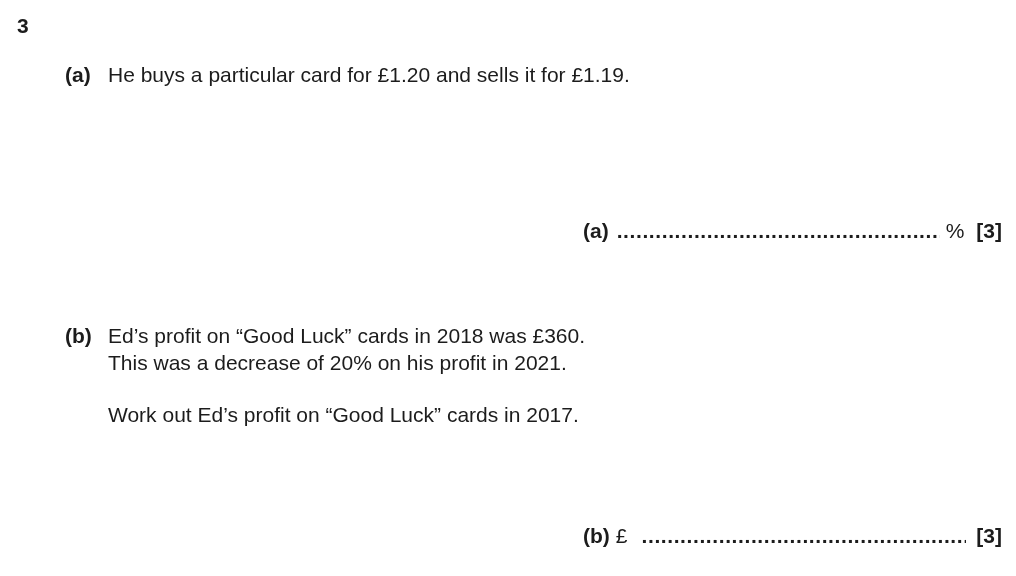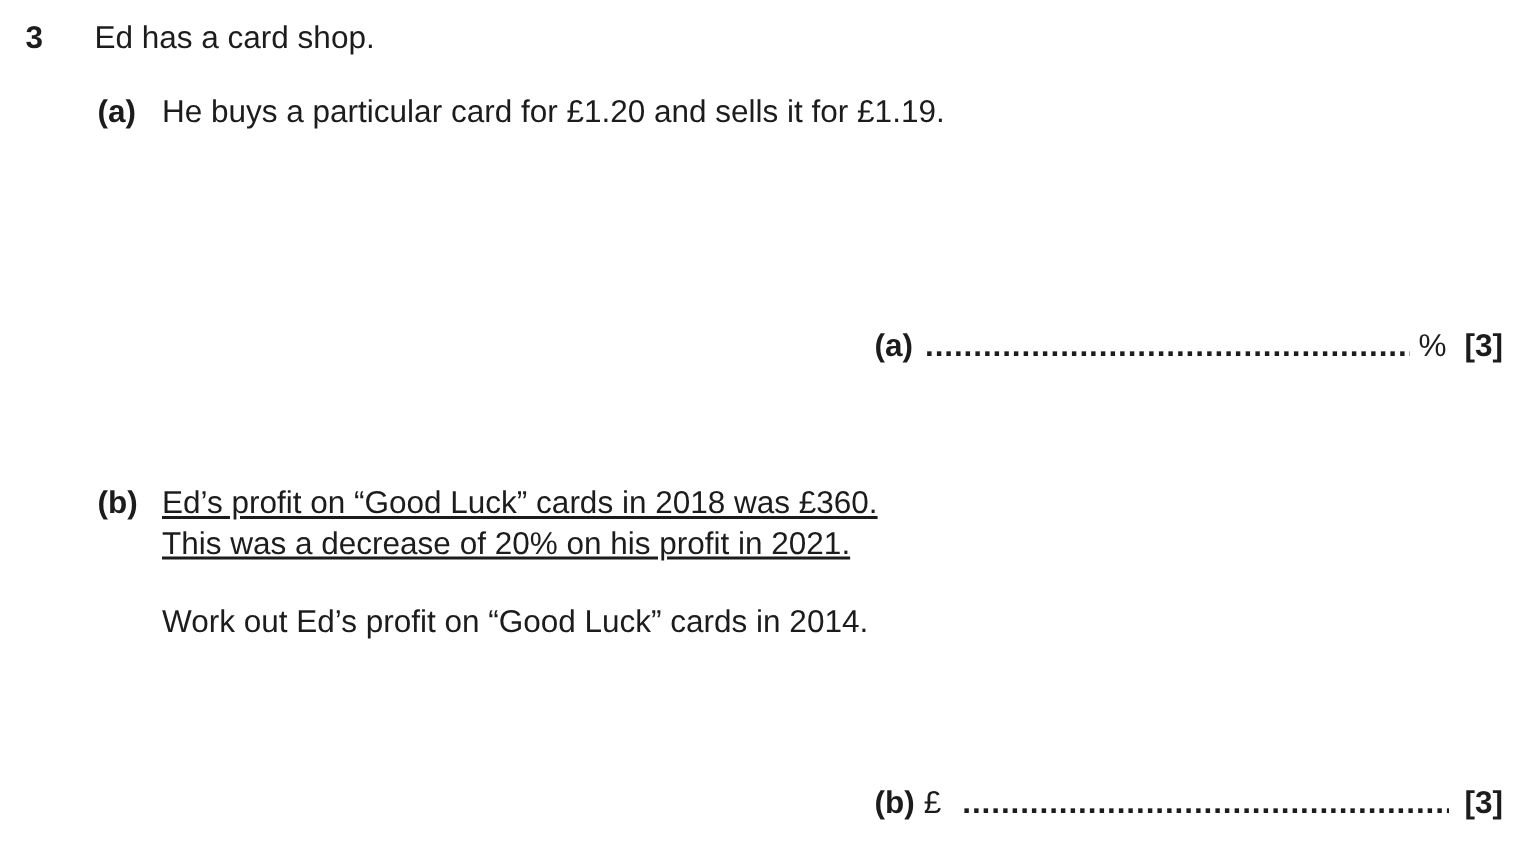--- a/index.html
+++ b/index.html
@@ -31,46 +31,45 @@
     letter-spacing: 0.6px;
     font-weight: bold;
     margin: 0 6px 0 8px;
   }
   .answer-line .dots-b {
     margin-left: 14px;
     margin-right: 10px;
   }
   .answer-line .unit { margin-right: 12px; }
   .answer-line .marks { flex: 0 0 auto; }
-  .part-b-statement { line-height: 27px; text-decoration: underline; }
+  .part-b-statement { line-height: 27px; }
 </style>
 </head>
 <body>
 
 <div class="page">
 
   <div class="abs bold" style="left:17px; top:13px;">3</div>
-  <div class="abs" style="left:63px; top:13px;">Ed has a card shop.</div>
 
   <div class="abs bold" style="left:65px; top:62px;">(a)</div>
   <div class="abs" style="left:108px; top:62px;">He buys a particular card for £1.20 and sells it for £1.19.</div>
 
   <div class="answer-line" style="top:218px;">
     <span class="bold">(a)</span>
     <span class="dots">........................................................................</span>
     <span class="unit">%</span>
     <span class="marks bold">[3]</span>
   </div>
 
   <div class="abs bold" style="left:65px; top:323px;">(b)</div>
   <div class="abs part-b-statement" style="left:108px; top:322px;">
     <span>Ed’s profit on “Good Luck” cards in 2018 was £360.</span><br>
     <span>This was a decrease of 20% on his profit in 2021.</span>
   </div>
-  <div class="abs" style="left:108px; top:402px;">Work out Ed’s profit on “Good Luck” cards in 2014.</div>
+  <div class="abs" style="left:108px; top:402px;">Work out Ed’s profit on “Good Luck” cards in 2017.</div>
 
   <div class="answer-line" style="top:523px;">
     <span class="bold">(b)</span>
     <span style="margin-left:6px;">£</span>
     <span class="dots dots-b">........................................................................</span>
     <span class="marks bold">[3]</span>
   </div>
 
 </div>
 

